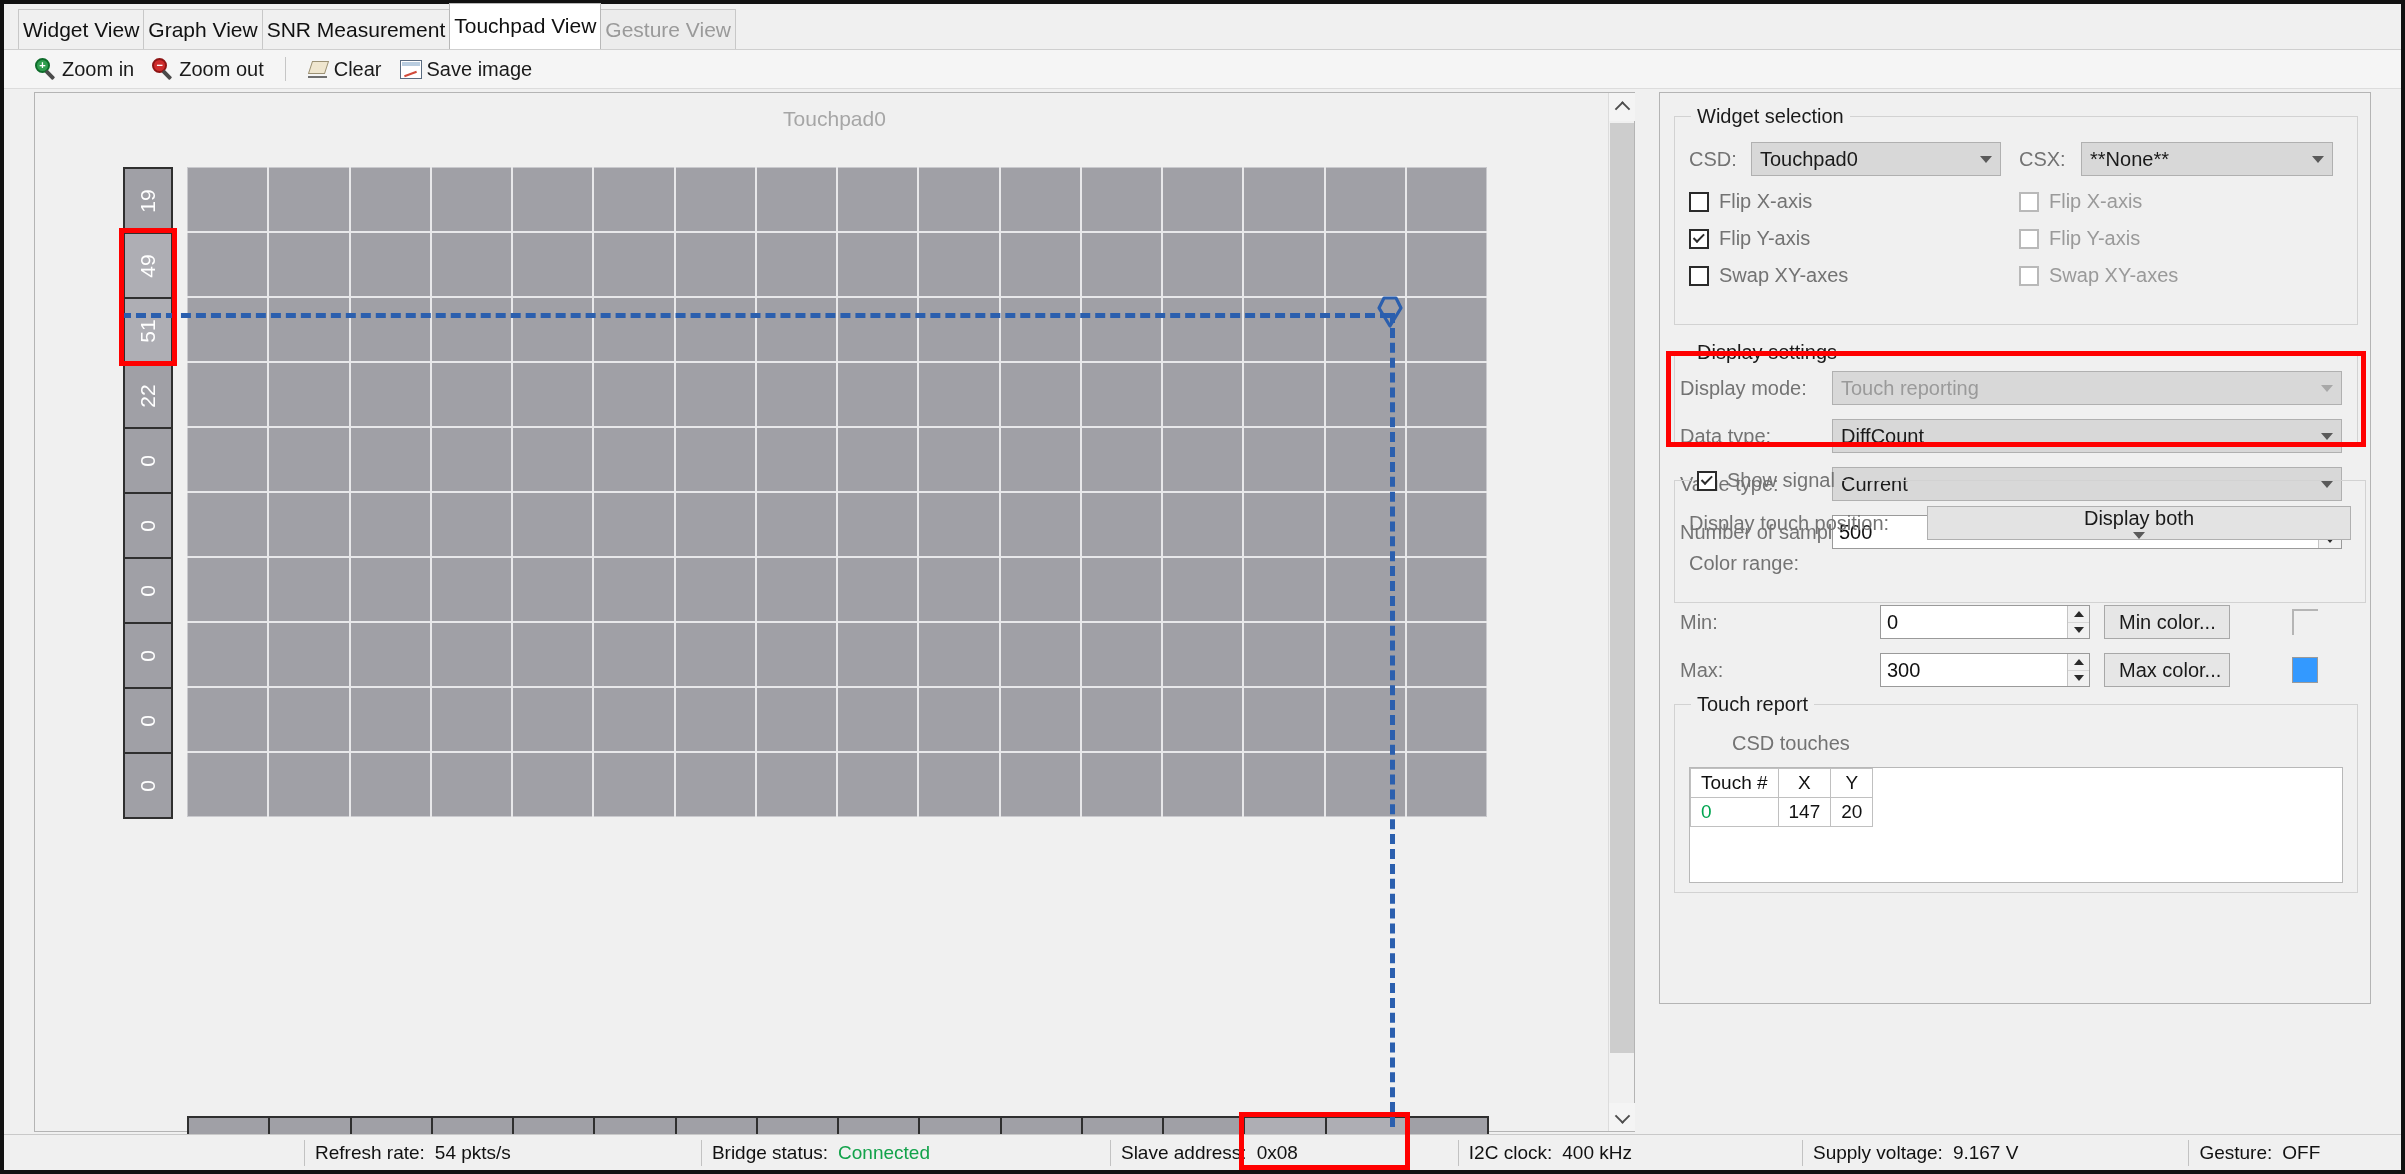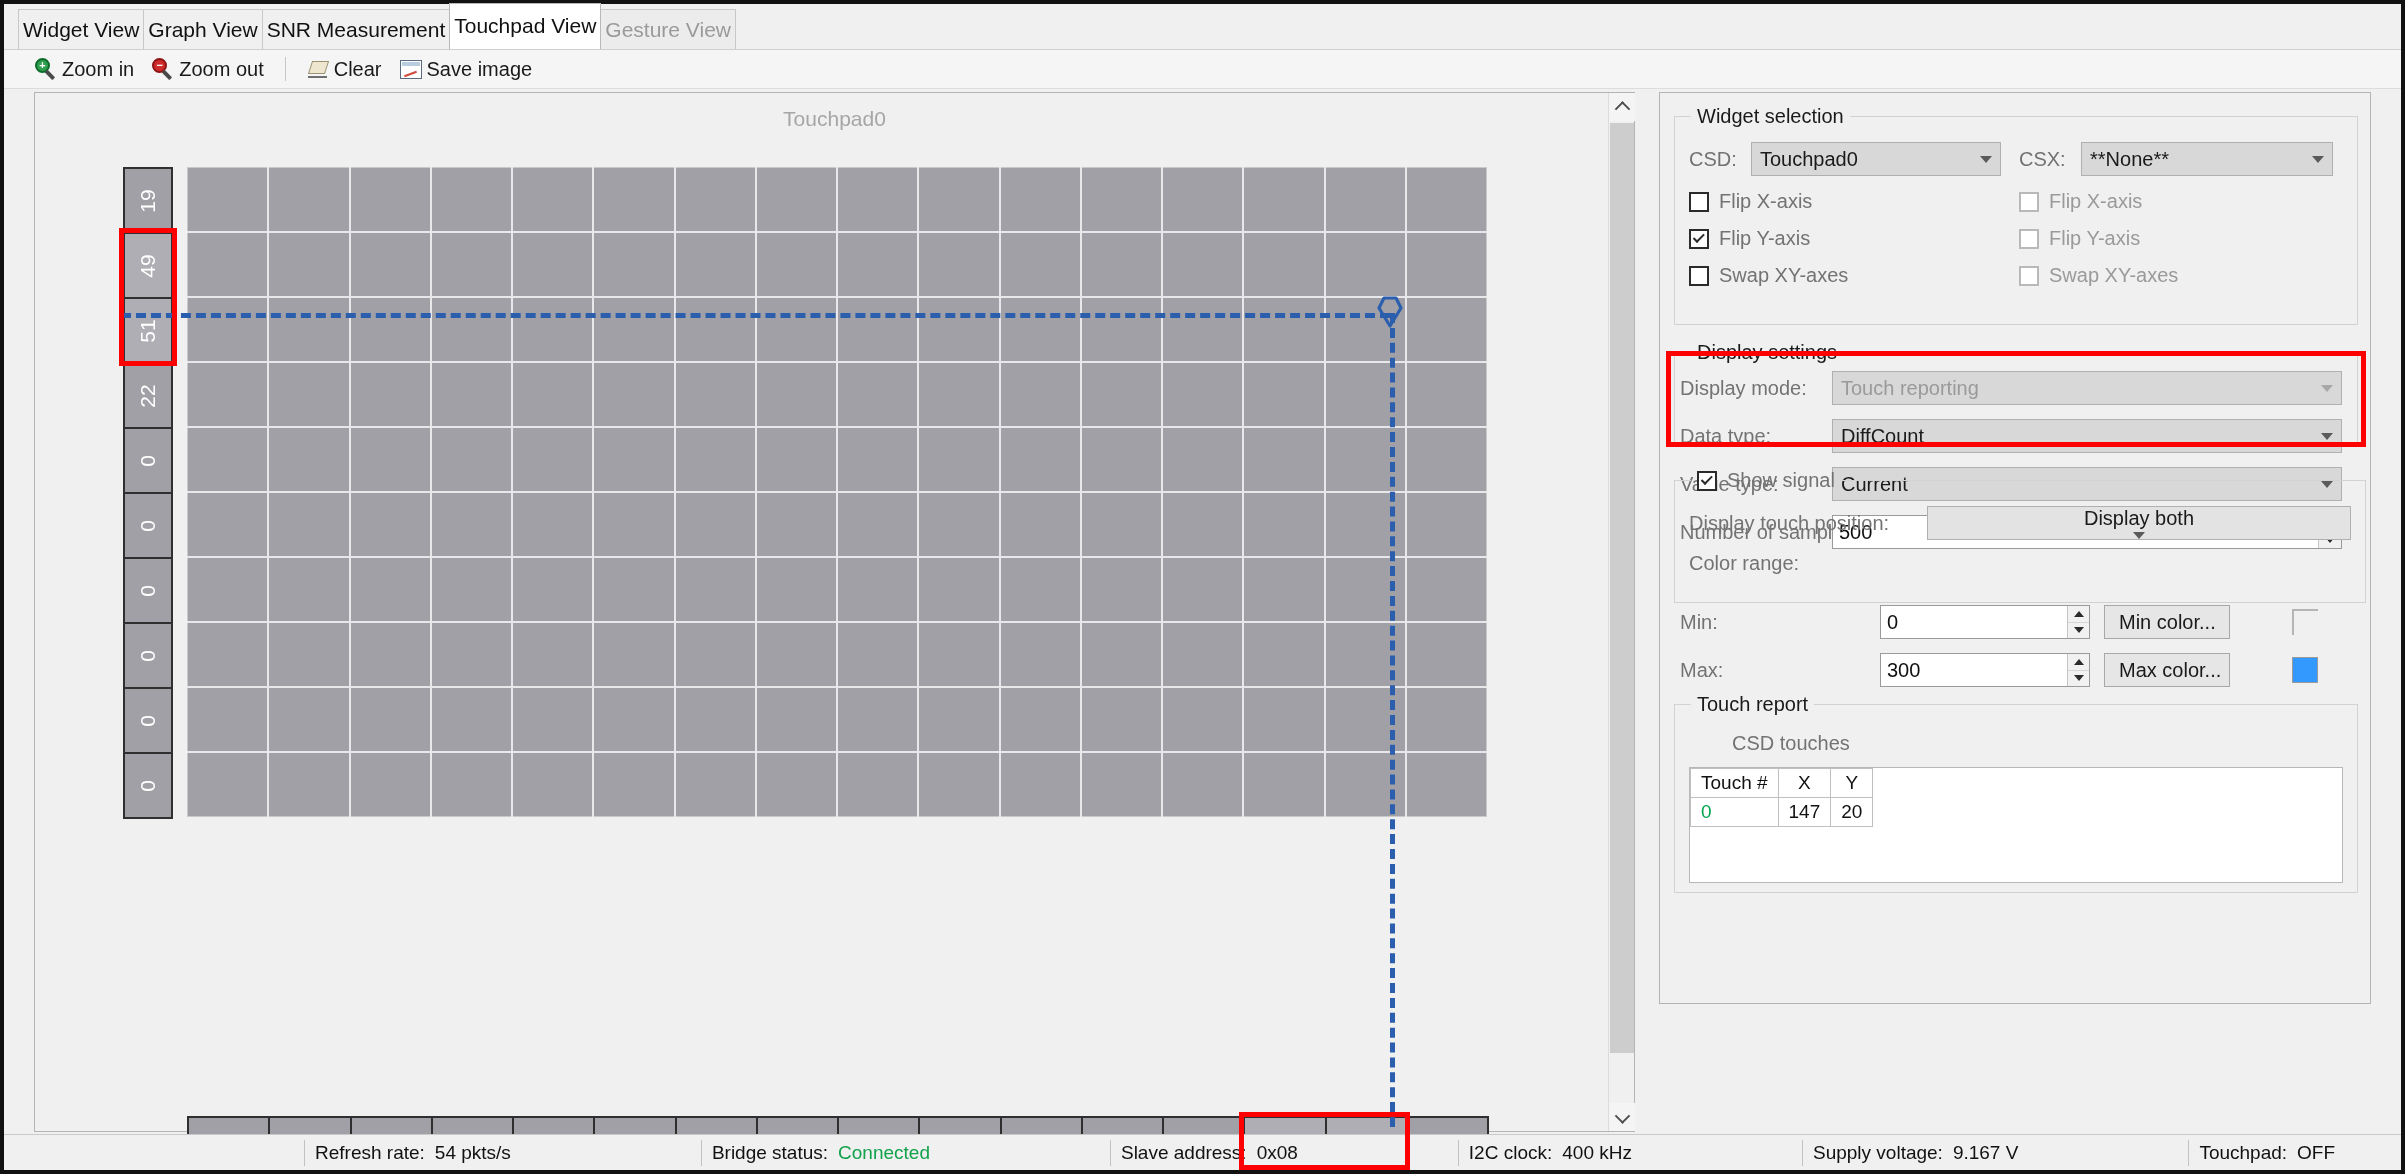--- a/index.html
+++ b/index.html
@@ -650,18 +650,18 @@
       </div>
       <div style="width: 160px;"></div>
       <div class="sepbar"></div>
       <div class="seg">
         <span class="k">Supply voltage:</span>
         <span class="v">9.167 V</span>
       </div>
       <div style="width: 160px;"></div>
       <div class="sepbar"></div>
       <div class="seg">
-        <span class="k">Touchpad:</span>
+        <span class="k">Gesture:</span>
         <span class="v">OFF</span>
       </div>
     </div>
 
 </div>
 
 </body></html>

